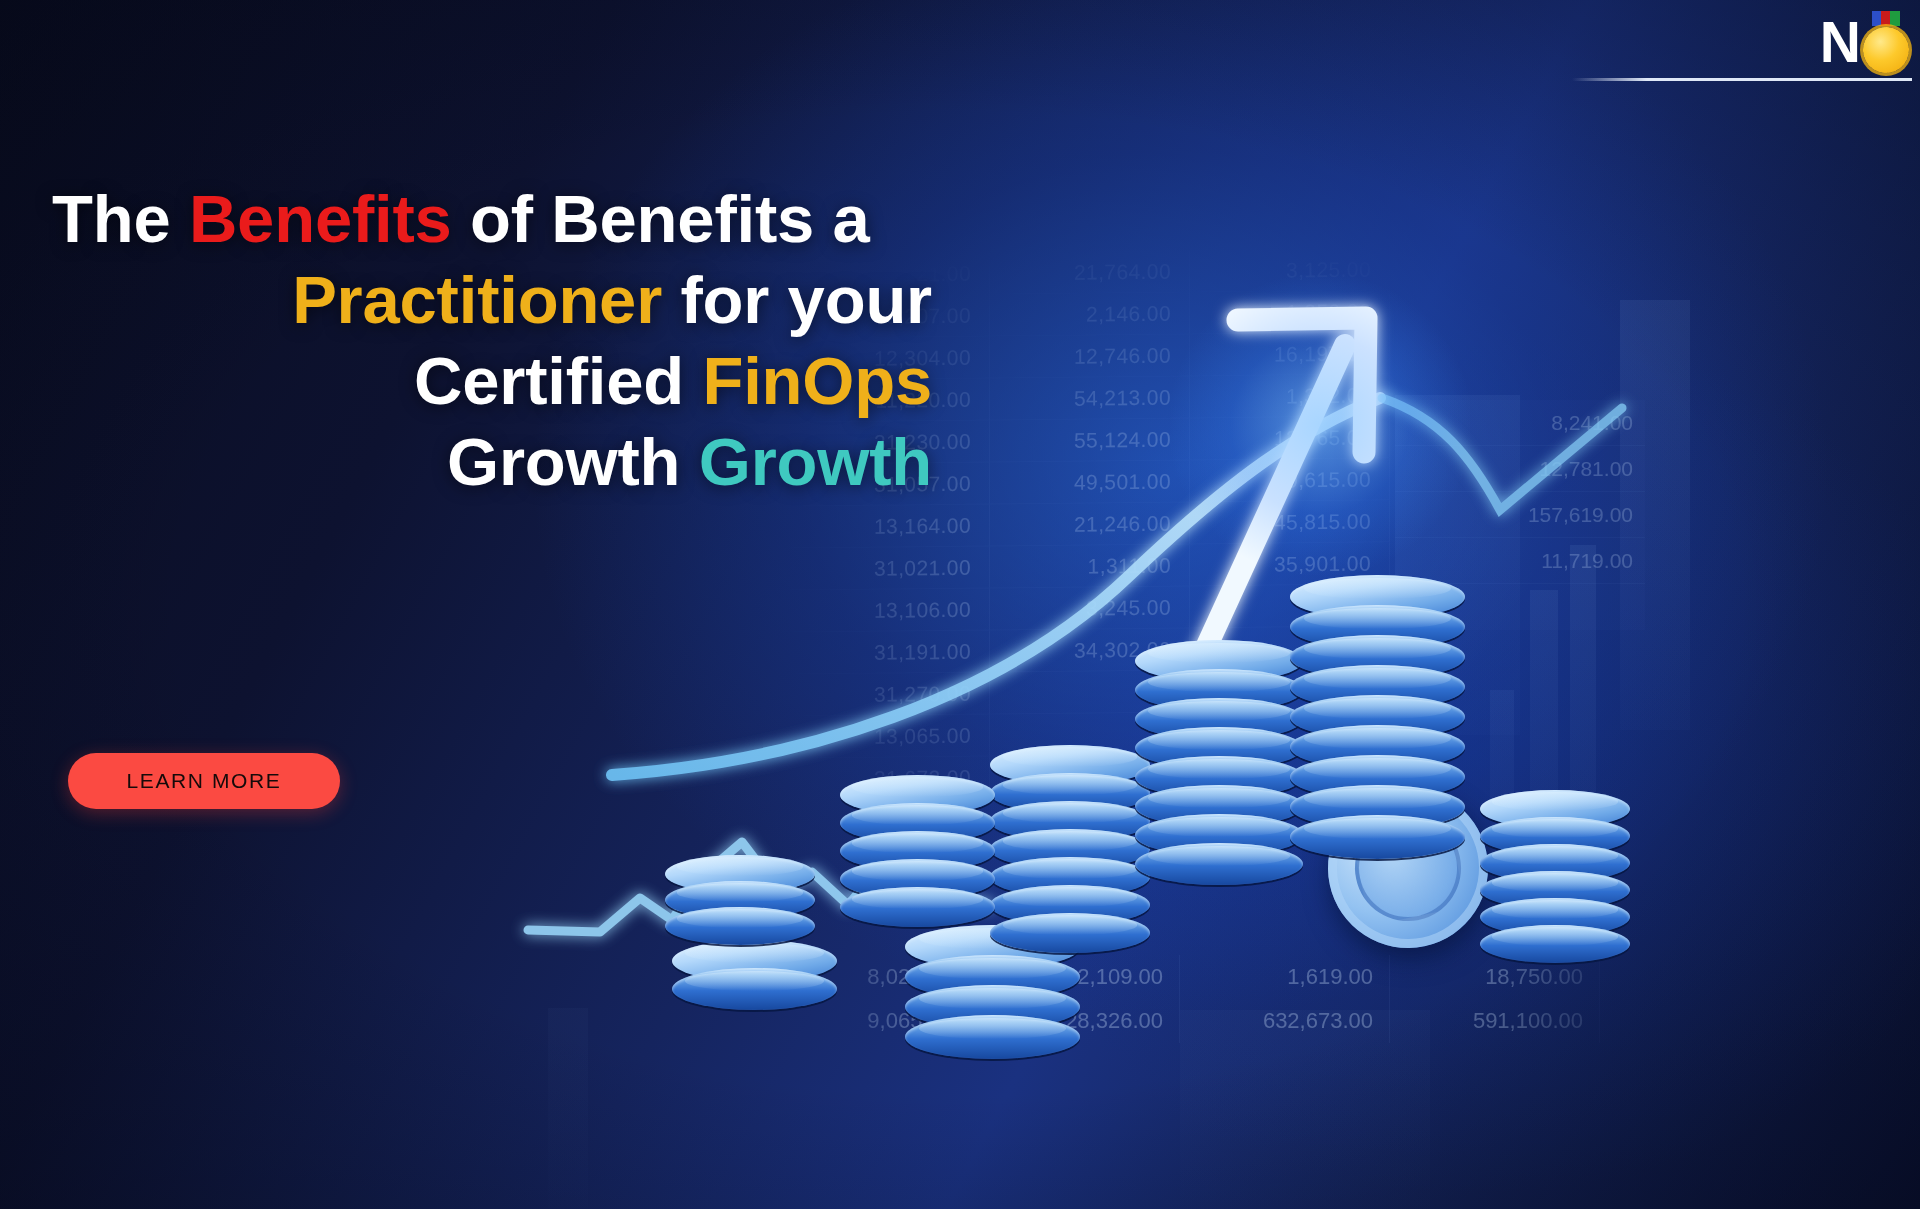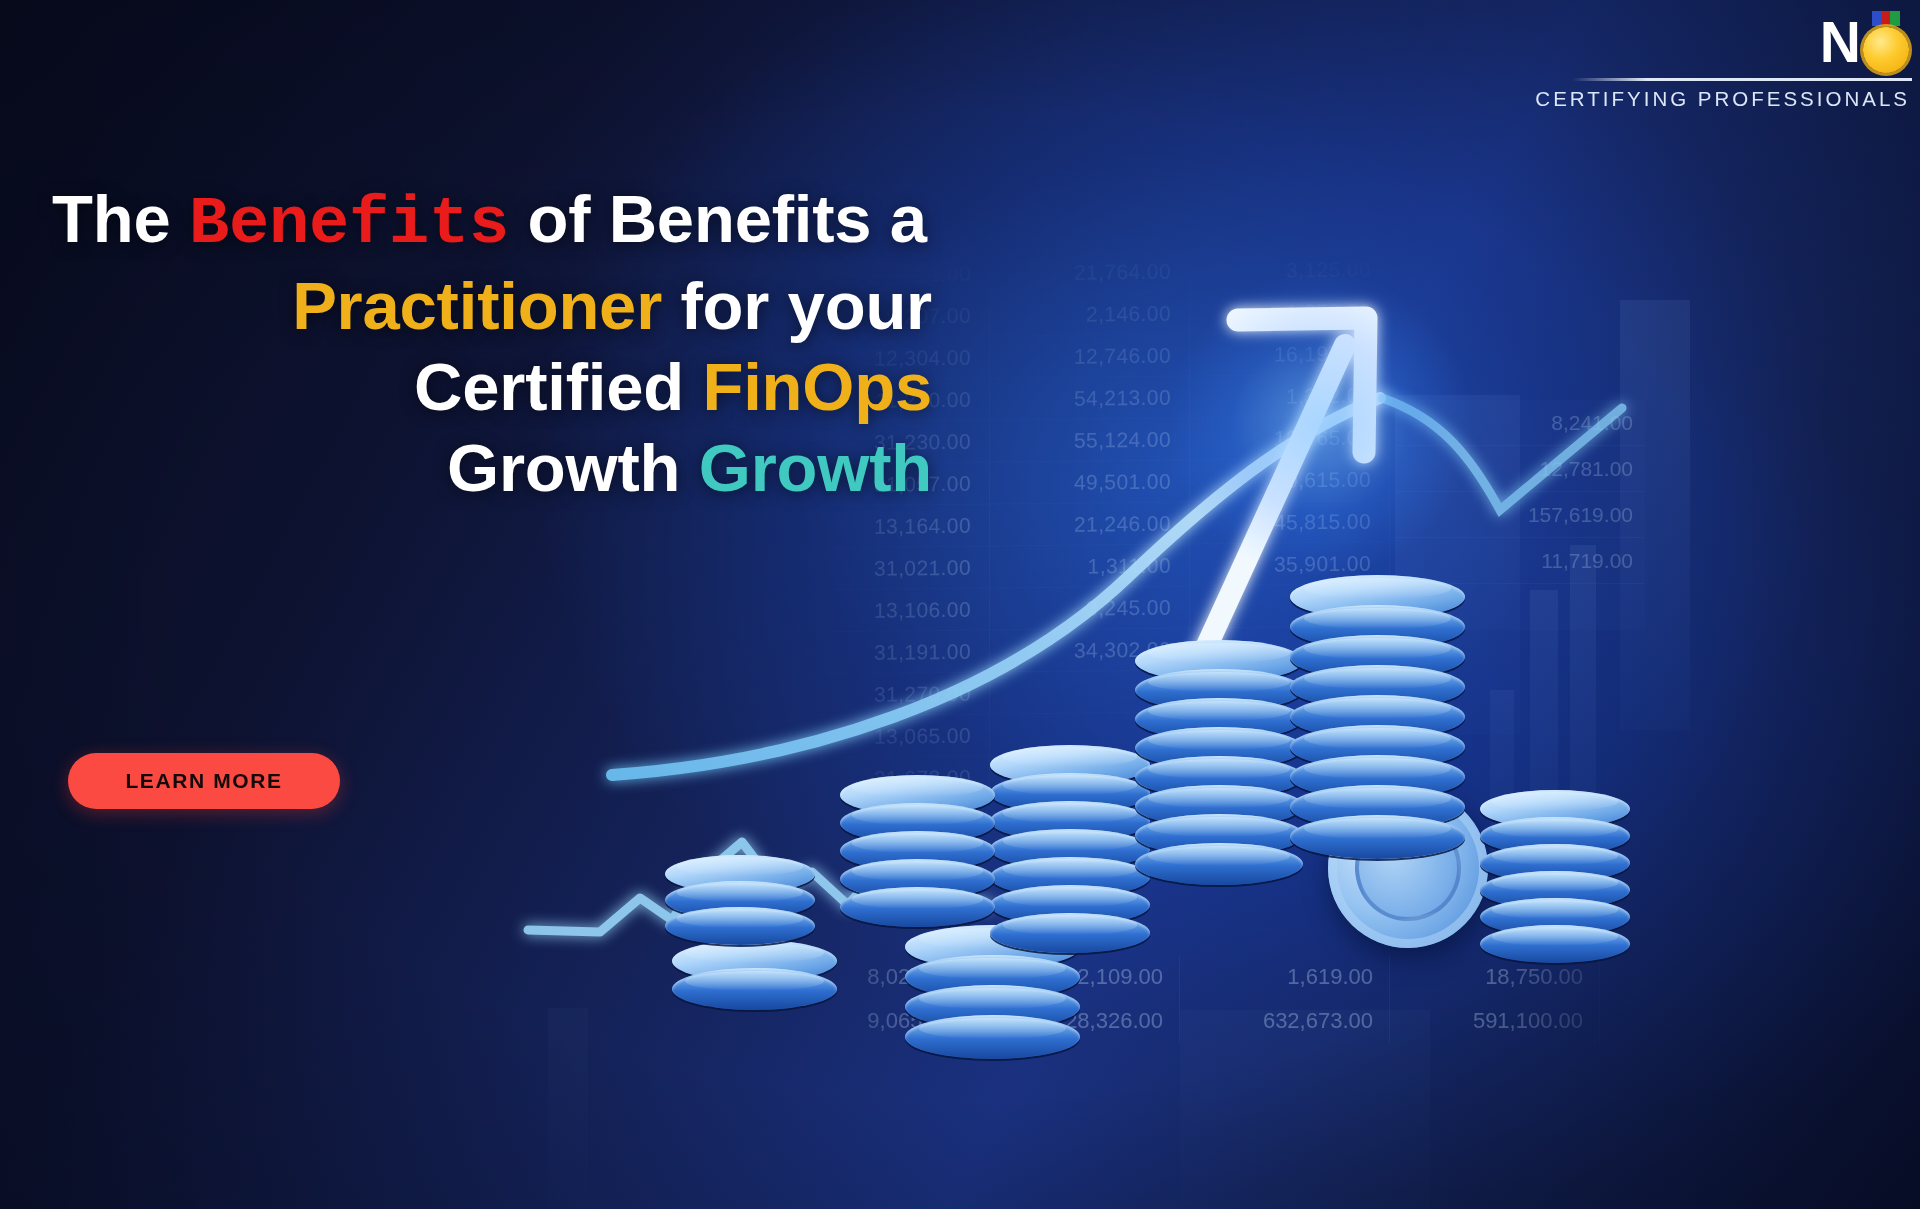--- a/index.html
+++ b/index.html
@@ -96,34 +96,34 @@
 
   
   #headline{
     position:absolute; left:52px; top:178px; width:880px;
     text-align:right; font-weight:700; font-size:67px; line-height:1.21;
     letter-spacing:-.2px; color:#ffffff;
     text-shadow:0 2px 16px rgba(0,0,0,.55);
   }
   #headline .ln { display:block; white-space:nowrap; }
   #headline .ln.l1 { text-align:left; }
-  .c-red  { color:#ea1b1b;font-family:Liberation Mono, monospace; }
+  .c-red  { color:#ea1b1b; }
   .c-gold { color:#efb01a; }
   .c-teal { color:#3fc9c0; }
 
   
   #cta{
     position:absolute; left:68px; top:753px;
     width:272px; height:56px; border-radius:28px;
     background:#fb4a42; border:none; cursor:pointer;
     display:flex; align-items:center; justify-content:center;
     box-shadow:0 4px 18px rgba(250,60,50,.32);
   }
   #cta span{
-    font-size:21px; font-weight:700; letter-spacing:1.6px; color:#150a0a;
+    font-size:21px; font-weight:400; letter-spacing:1.6px; color:#150a0a;
     font-family:"Liberation Sans", sans-serif;
   }
 
   
   #logo{ position:absolute; right:8px; top:14px; width:392px; text-align:center; }
   #logoWord{
     display:flex; align-items:center; justify-content:flex-end;
     font-family:"Liberation Sans", sans-serif; font-weight:800;
     font-size:57px; letter-spacing:-1px; color:#ffffff; line-height:1;
   }
@@ -378,17 +378,16 @@
   <div id="logo">
     <div id="logoWord">
       <span>N</span>
       <span class="medal">
         <span class="ribbon"></span>
         <span class="spikes"></span>
         <span class="disc"></span>
       </span>
     </div>
     <div id="logoRule"></div>
-    <div id="logoTag">CERTIFYING PROFESSIONALS</div>
   </div>
 
 
 </div>
 
 </body></html>

